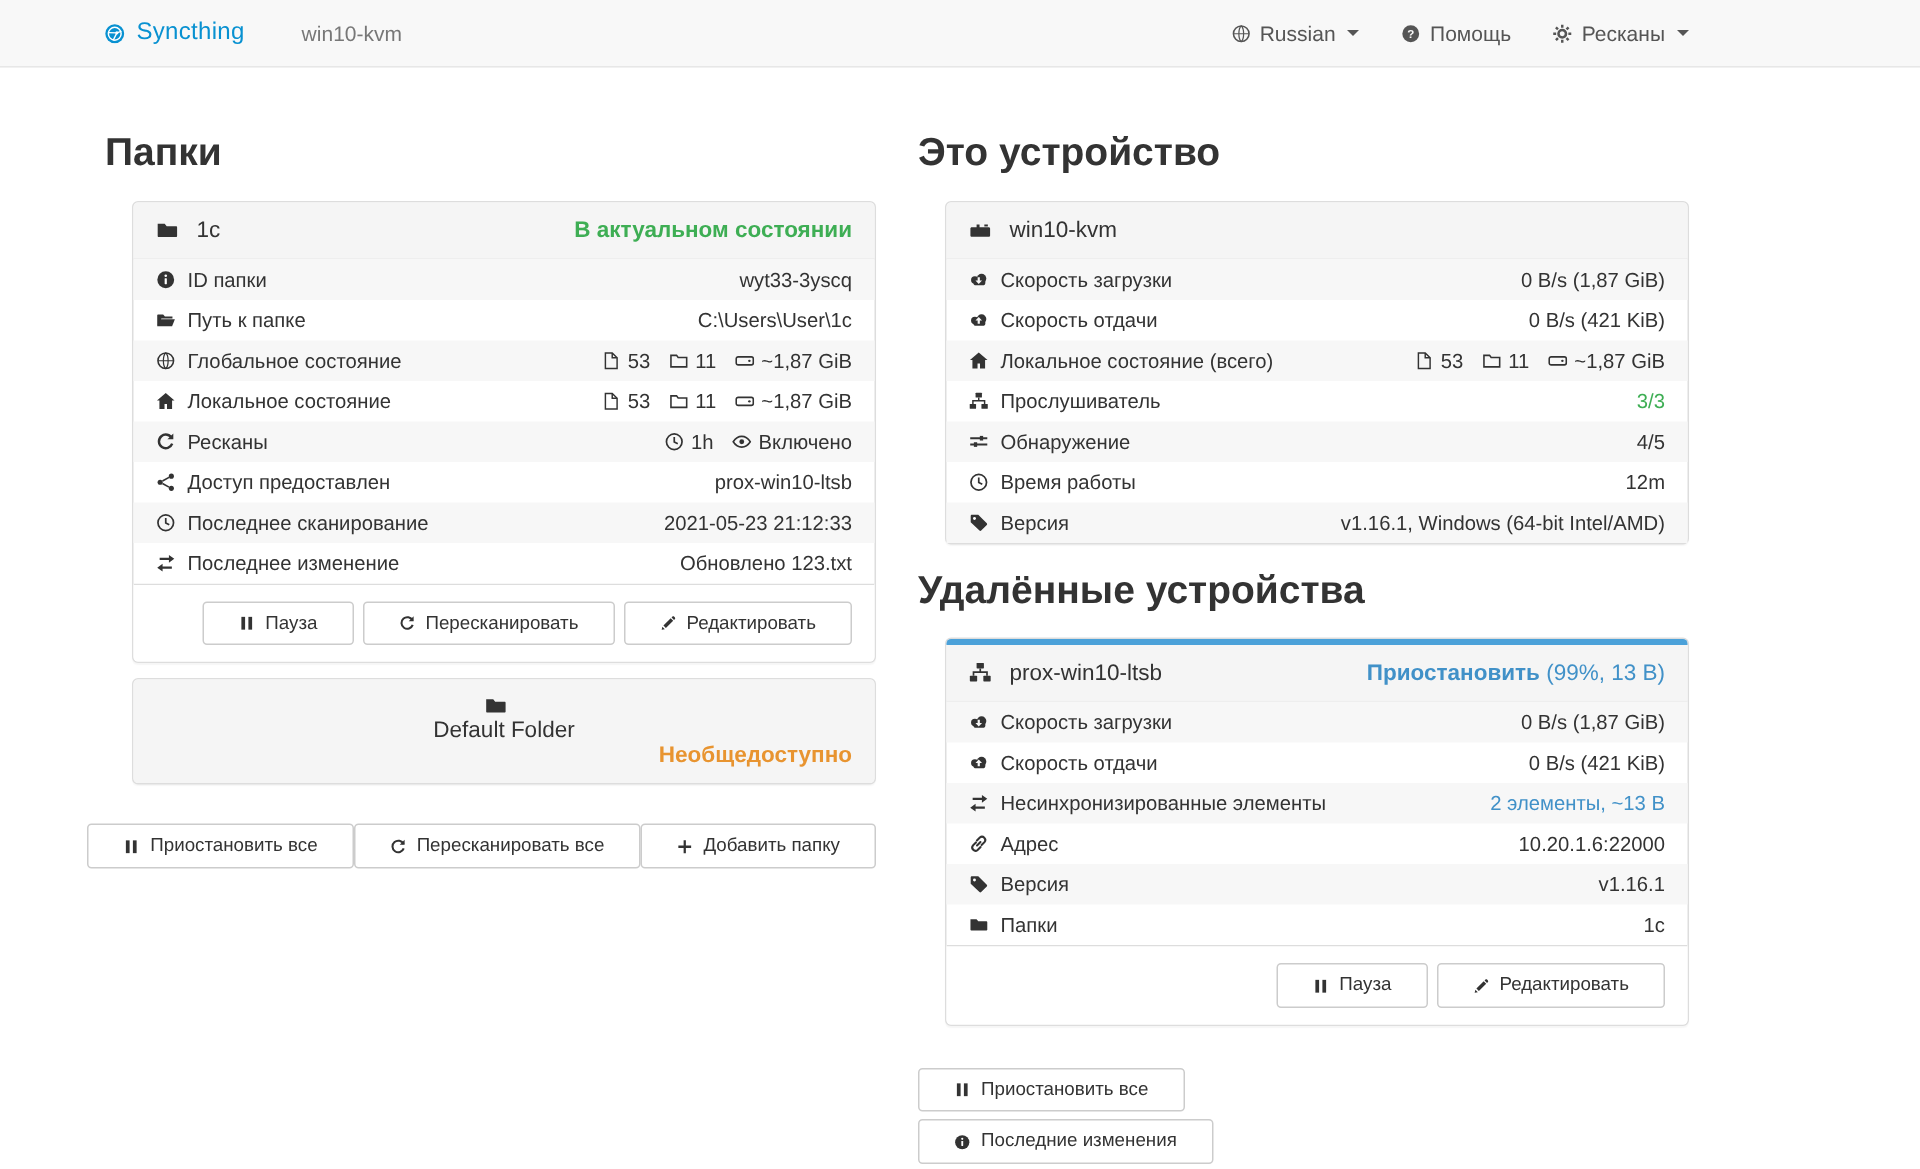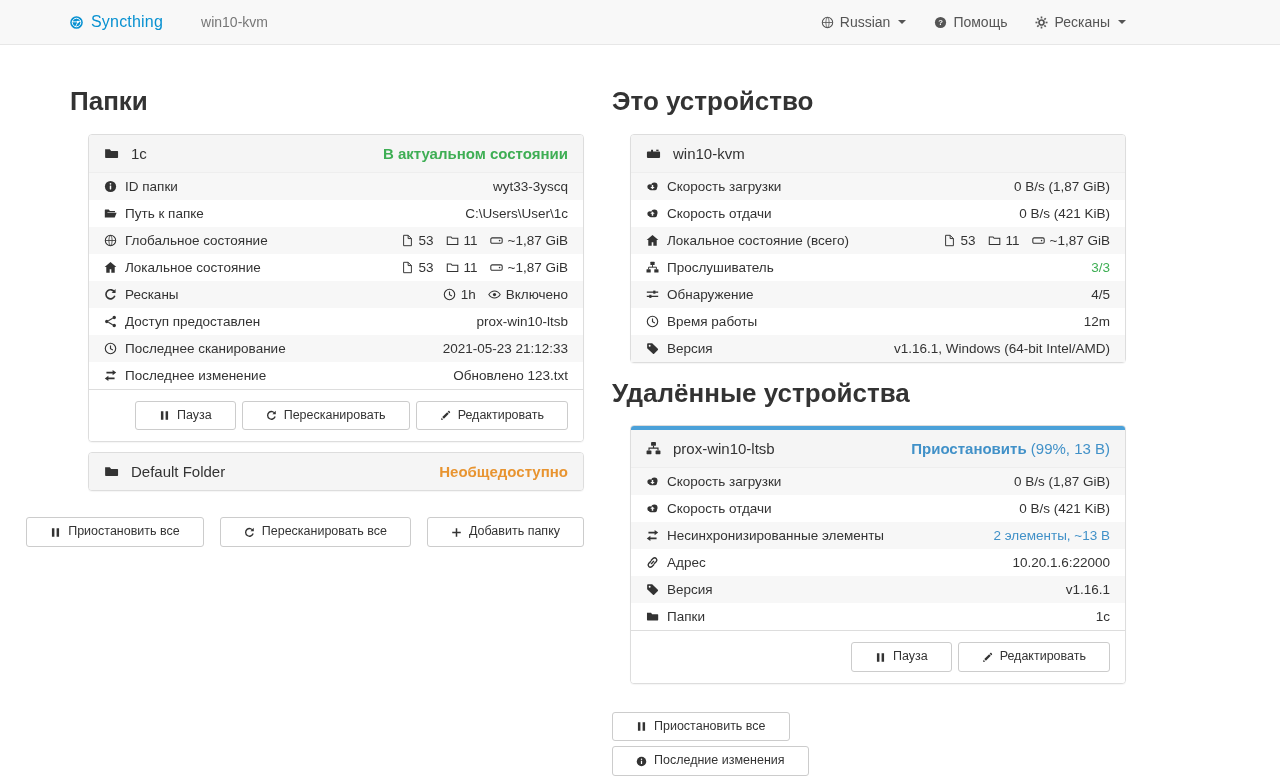--- a/index.html
+++ b/index.html
@@ -42,21 +42,21 @@
   .trow{display:flex;align-items:center;padding:5px 15px;font-size:13.5px;min-height:27px;}
   .trow.odd{background:#f7f7f7;}
   .tlabel{display:flex;align-items:center;gap:8px;}
   .tvalue{margin-left:auto;display:flex;align-items:center;gap:5px;white-space:nowrap;}
   .tvalue .ic{margin-left:7px;}
   .panel-footer{background:#fff;border-top:1px solid #ddd;padding:11px 15px;display:flex;justify-content:flex-end;gap:6px;border-radius:0 0 3px 3px;}
   
   .btn{display:inline-flex;align-items:center;gap:7px;background:#fff;border:1px solid #ccc;border-radius:3px;
        padding:6px 23px;font-size:12.5px;color:#333;font-family:inherit;cursor:pointer;line-height:1.25;white-space:nowrap;}
   .btn .ic svg{width:11px;height:11px;}
-  .btn-row{display:flex;gap:16px;margin-top:26px;}
+  .btn-row{display:flex;gap:0;margin-top:26px;}
   .btn-row.right{justify-content:flex-end;}
   .btn-row.wrap{flex-wrap:wrap;row-gap:5px;justify-content:flex-start;}
   
   .ic{display:inline-flex;align-items:center;justify-content:center;color:#333;flex:none;}
   .ic svg{width:13px;height:13px;display:block;}
   .panel-heading .ic svg{width:15px;height:15px;}
   .nav-item .ic svg{width:13px;height:13px;color:#555;}
 </style>
 </head>
 <body>
@@ -331,21 +331,21 @@
               <svg viewBox="0 0 16 16" fill="currentColor">
                 <path d="M1.6 14.4l.7-3.1 2.4 2.4zM3.3 10.3l7.1-7.1 2.4 2.4-7.1 7.1zM11.2 2.4l.9-.9c.4-.4 1.1-.4 1.5 0l.9.9c.4.4.4 1.1 0 1.5l-.9.9z"></path>
               </svg>
             </span>
             <span>Редактировать</span>
           </button>
         </div>
     </div>
 
     <div class="panel">
-      <div class="panel-heading" style="border-radius:3px;">
+      <div class="panel-heading" style="border-radius:3px;flex-direction:column;">
         <span class="ic">
             <svg viewBox="0 0 16 16" fill="currentColor">
               <path d="M1.2 3.4h5l1.4 1.8h6.7c.4 0 .7.3.7.7v6.2c0 .4-.3.7-.7.7H1.9c-.4 0-.7-.3-.7-.7z"></path>
             </svg>
           </span>
         <span class="p-title">Default Folder</span>
         <span class="p-status tone-warning"><b>Необщедоступно</b></span>
       </div>
     </div>
 

